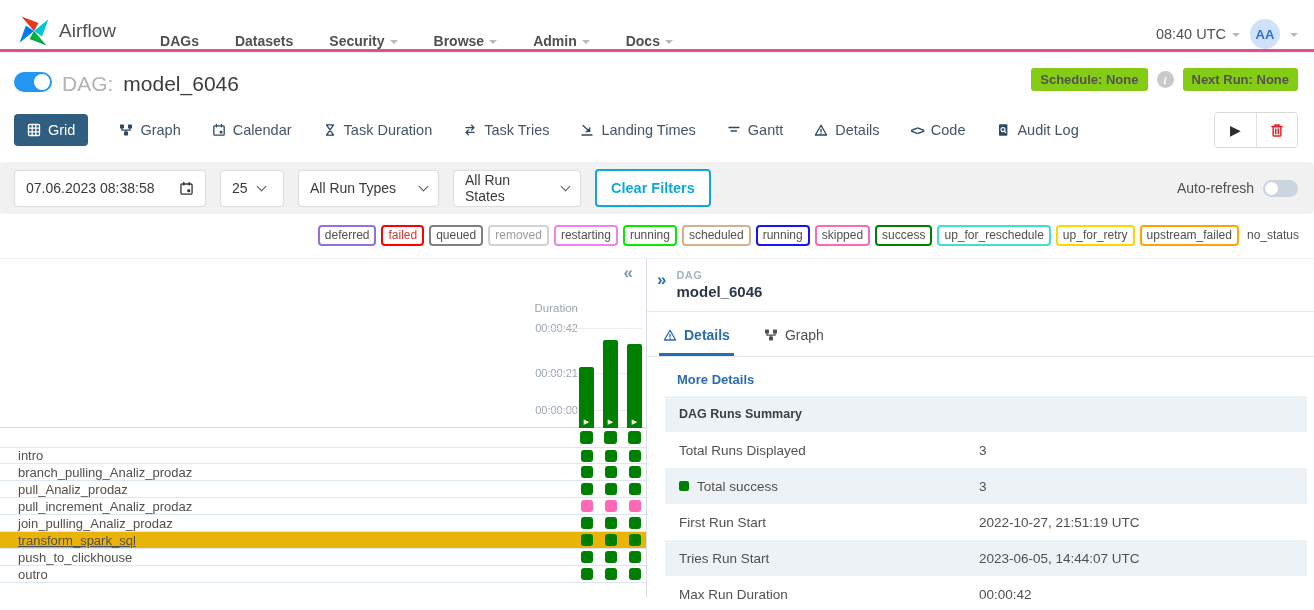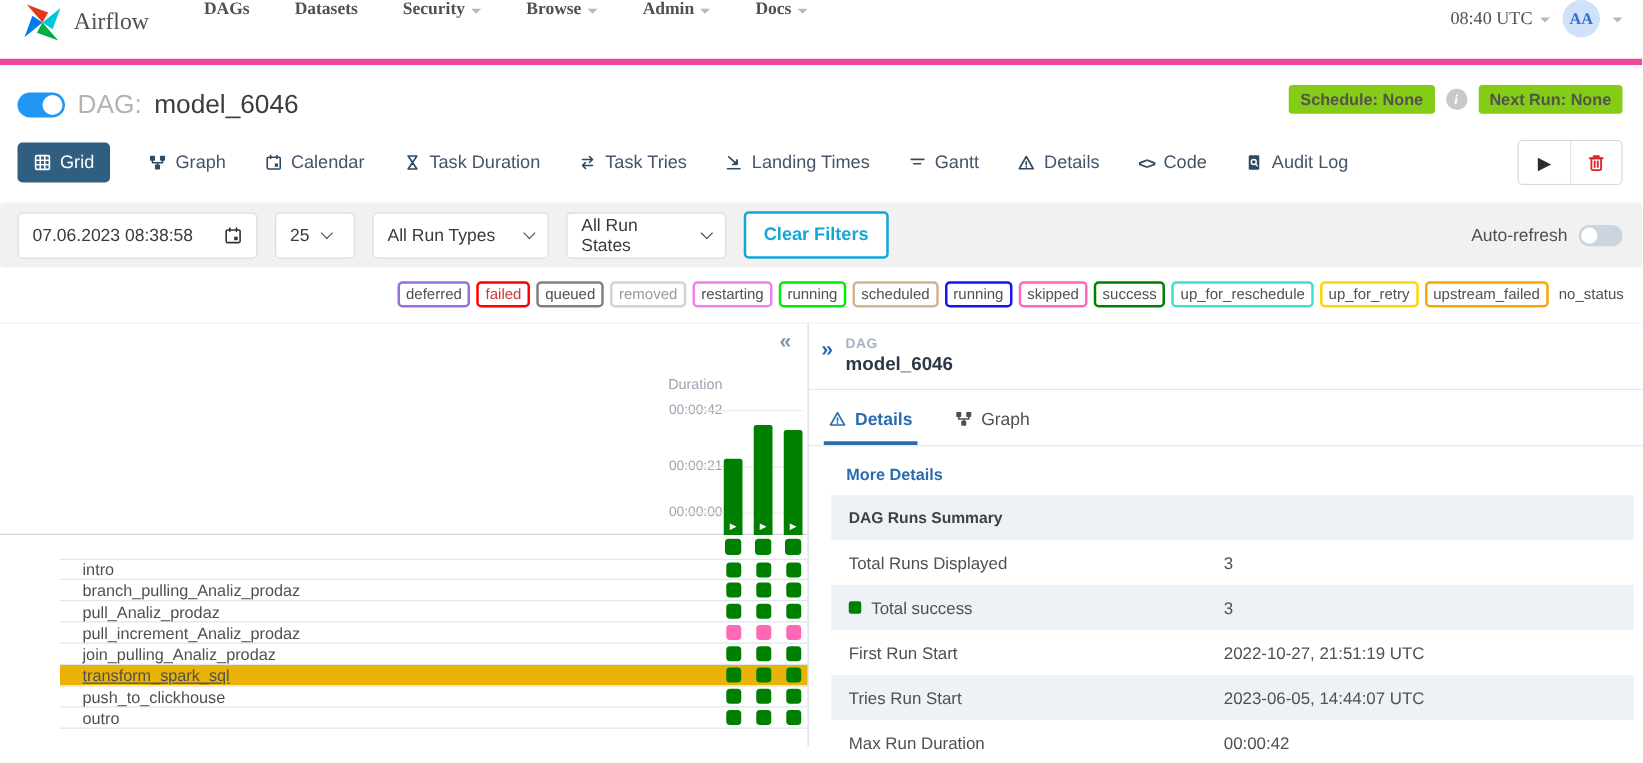--- a/index.html
+++ b/index.html
@@ -1,35 +1,35 @@
 <!DOCTYPE html>
 <html><head>
 <meta charset="utf-8">
 <style>
   * { margin:0; padding:0; box-sizing:border-box; }
   html,body { background:#fff; }
   body { font-family:"Liberation Sans","DejaVu Sans",sans-serif; color:#51504f; }
   .app { position:relative; width:1314px; height:610px; background:#fff; overflow:hidden; }
 
   
-  .navbar { height:52px; display:flex; align-items:flex-start; padding:0 16px; background:#fff;
-            border-bottom:5px solid #ec4899; box-shadow:0 1px 2px rgba(0,0,0,.06);font-family:Liberation Serif, serif; }
+  .navbar { height:52px; display:flex; align-items:flex-end; padding:0 16px; background:#fff;
+            border-bottom:3px solid #ec4899; box-shadow:0 1px 2px rgba(0,0,0,.06); }
   .brand { display:flex; align-items:center; gap:7px; }
   .brand-name { font-size:19px; color:#51504f; }
   .nav-items { display:flex; align-items:center; margin-left:44px; gap:36px; }
   .nav-item { font-size:14px; font-weight:700; color:#51504f; cursor:pointer; display:flex; align-items:center; gap:5px; }
   .caret { width:0; height:0; border-left:4px solid transparent; border-right:4px solid transparent; border-top:4px solid #c5b4b4; margin-top:2px; }
   .nav-right { margin-left:auto; display:flex; align-items:center; gap:10px; }
   .clock { font-size:14.5px; color:#51504f; display:flex; align-items:center; gap:6px; cursor:pointer; }
   .avatar { width:30px; height:30px; border-radius:50%; background:#cfe2fa; color:#2f6fd6; font-weight:700;
             font-size:13px; display:flex; align-items:center; justify-content:center; cursor:pointer; }
 
   
   .dag-header { display:flex; align-items:flex-start; padding:16px 16px 4px 14px; }
-  .dag-title-row { display:flex; align-items:center; gap:10px; margin-top:4px; }
+  .dag-title-row { display:flex; align-items:flex-start; gap:10px; margin-top:4px; }
   .toggle { width:38px; height:20px; border-radius:10px; position:relative; cursor:pointer; }
   .toggle.on { background:#2196f3; }
   .toggle.off { background:#cbd5e0; }
   .knob { width:16px; height:16px; border-radius:50%; background:#fff; position:absolute; top:2px; }
   .toggle.on .knob { right:2px; } .toggle.off .knob { left:2px; }
   .dag-label { font-size:21px; color:#b3b3b3; }
   .dag-name { font-size:21px; color:#3c3c3c; }
   .sched-badges { margin-left:auto; display:flex; align-items:center; gap:9px; }
   .gray-badge { background:#84cc16; color:#55534f; font-size:13px; font-weight:700; padding:4px 9px; border-radius:3px; }
   .info-circle { width:17px; height:17px; border-radius:50%; background:#c9c9c9; color:#fff; font-size:11px; font-weight:700;
@@ -71,21 +71,21 @@
   .duration-label { position:absolute; top:43px; right:68px; font-size:11.5px; color:#9aa5b1; }
   .tick { position:absolute; right:68px; font-size:11px; color:#9aa5b1; }
   .gridline { position:absolute; right:4px; width:94px; height:1px; background:#ececec; }
   .bars { position:absolute; right:4px; bottom:0; display:flex; align-items:flex-end; gap:9px; height:160px; }
   .bar { width:15px; background:#008000; border-radius:2px 2px 0 0; display:flex; flex-direction:column; justify-content:flex-end;
          align-items:center; cursor:pointer; }
   .bar .play-mini { color:#fff; font-size:7px; line-height:1; margin-bottom:3px; }
   .chart-bottom { position:absolute; left:0; right:0; bottom:0; height:1px; background:#cfd9e2; }
   .run-row { display:flex; justify-content:flex-end; gap:11px; padding-right:5px; margin-top:3px; height:13px; }
   .runsq { width:13px; height:13px; border-radius:3px; cursor:pointer; }
-  .task-rows { margin-top:3px;padding-left:48px; }
+  .task-rows { margin-top:3px; }
   .task-row { height:17px; display:flex; align-items:center; justify-content:space-between; border-bottom:1px solid #dde7f0;
               padding:0 5px 0 18px; font-size:13px; color:#51504f; cursor:pointer; }
   .task-row:first-child { border-top:1px solid #dde7f0; }
   .task-row.selected { background:#eab308;text-decoration:underline; }
   .sqs { display:flex; gap:12px; }
   .sq { width:12px; height:12px; border-radius:3px; cursor:pointer; }
 
   
   .right-panel { flex:1; border-left:1px solid #d7dee8; padding-top:6px; }
   .rp-head { display:flex; align-items:flex-start; padding:4px 0 0 10px; gap:10px; }

